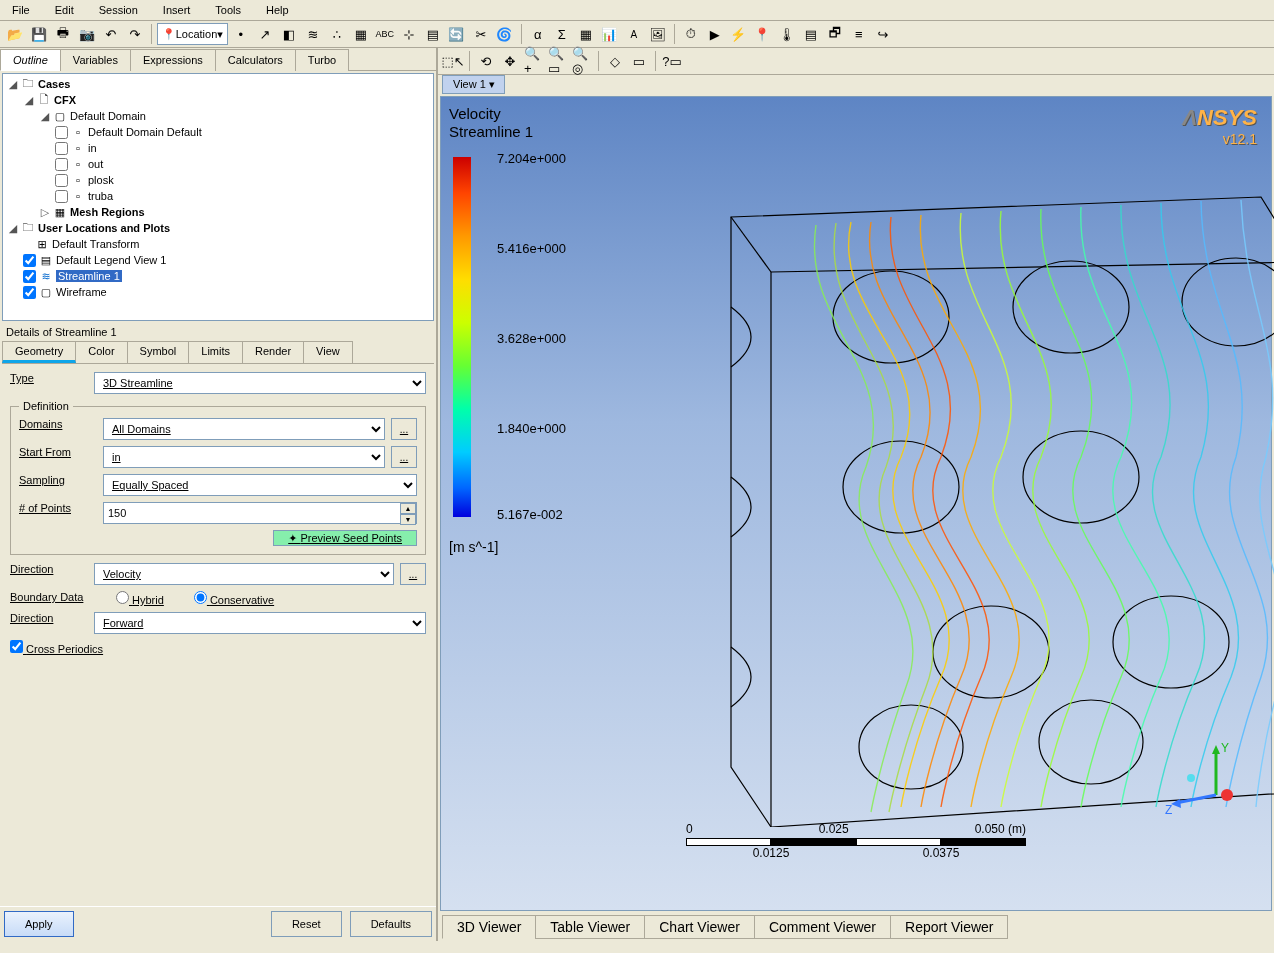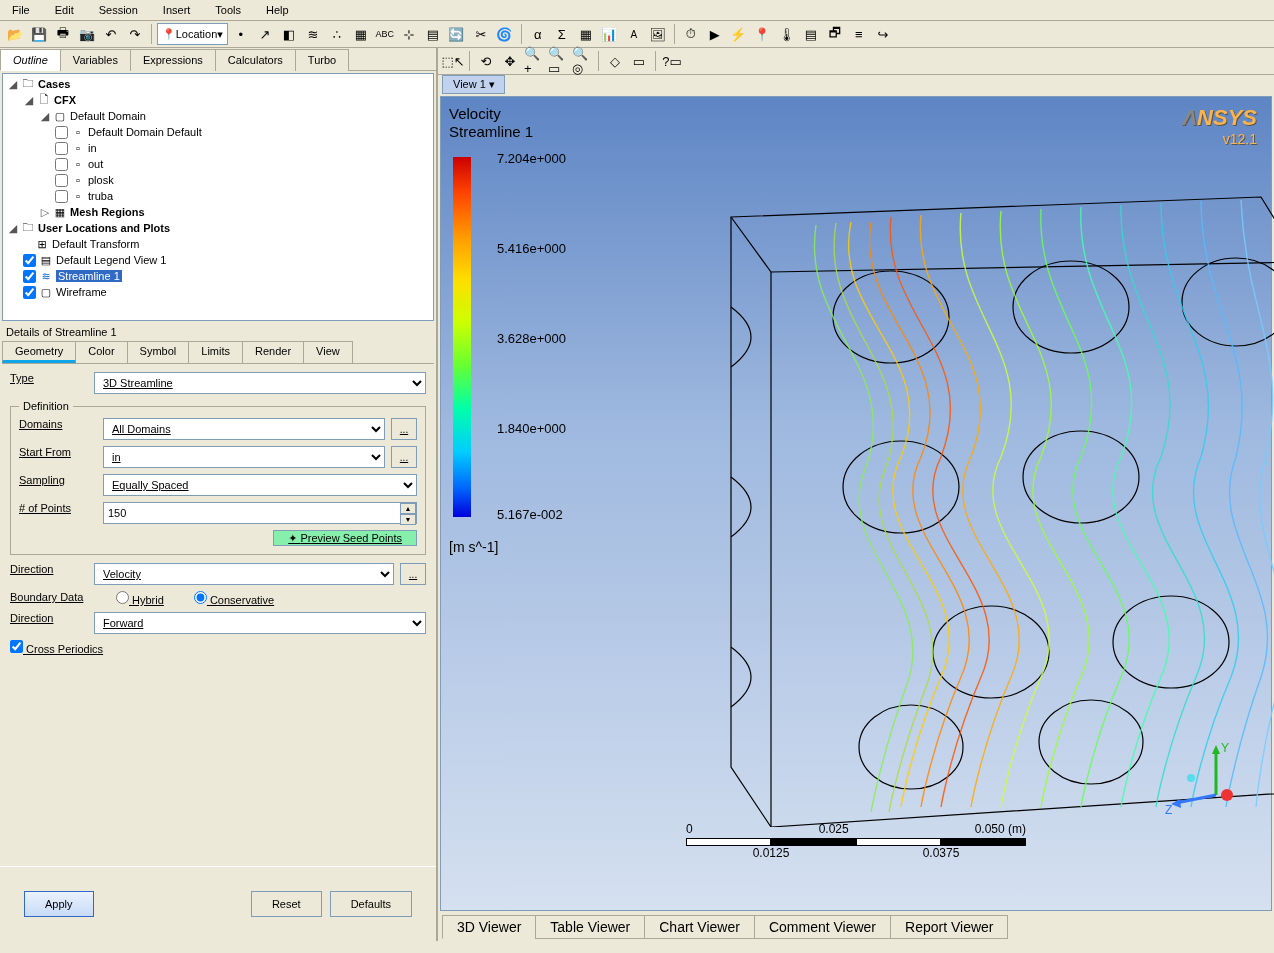--- a/index.html
+++ b/index.html
@@ -87,21 +87,21 @@
 .num-input-wrap { position:relative; flex:1;}
 .num-input-wrap input {width:100%; height:22px; border:1px solid #7f9db9; padding:0 20px 0 4px; font-size:11px;}
 .spin { position:absolute; right:1px; top:1px; width:16px; height:20px;
         display:flex; flex-direction:column;}
 .spin div{flex:1;border:1px solid #7f9db9;background:#ece9d8;font-size:7px;text-align:center;line-height:9px;cursor:pointer;}
 .sq-btn { width:26px; height:22px; border:1px solid #7f9db9; background:#ece9d8; cursor:pointer; font-size:10px;}
 .preview-btn { height:16px; padding:0 14px; border:1px solid #7f9db9; background:#86efac; cursor:pointer; font-size:11px; margin-left:auto;}
 fieldset { border:1px solid #aca899; padding:6px 8px 2px 8px; margin-bottom:8px;}
 fieldset legend { padding:0 4px; font-size:11px;}
 .radio-row { display:flex; gap:30px; align-items:center;}
-.bottom-btns { display:flex; gap:8px; padding:24px; border-top:1px solid #fff;}
+.bottom-btns { display:flex; gap:8px; padding:4px; border-top:1px solid #fff;}
 .bottom-btns .bbtn {
   height:26px; padding:0 20px; border:1px solid #7f9db9;
   background:#ece9d8; cursor:pointer; font-size:11px;
 }
 .bottom-btns .bbtn.primary { background:linear-gradient(#eaf2fd,#c7dbf7); border:1px solid #316ac5;}
 
 .right-pane { flex:1; display:flex; flex-direction:column; background:#ece9d8;}
 .view-toolbar { padding:2px 4px; display:flex; gap:2px; border-bottom:1px solid #aca899; align-items:center;}
 .view-tabstrip { display:flex; padding-left:4px;}
 .view-tabstrip .vtb{ padding:2px 10px; border:1px solid #7f9db9; background:#c1d2ee; font-size:11px; cursor:pointer;}

